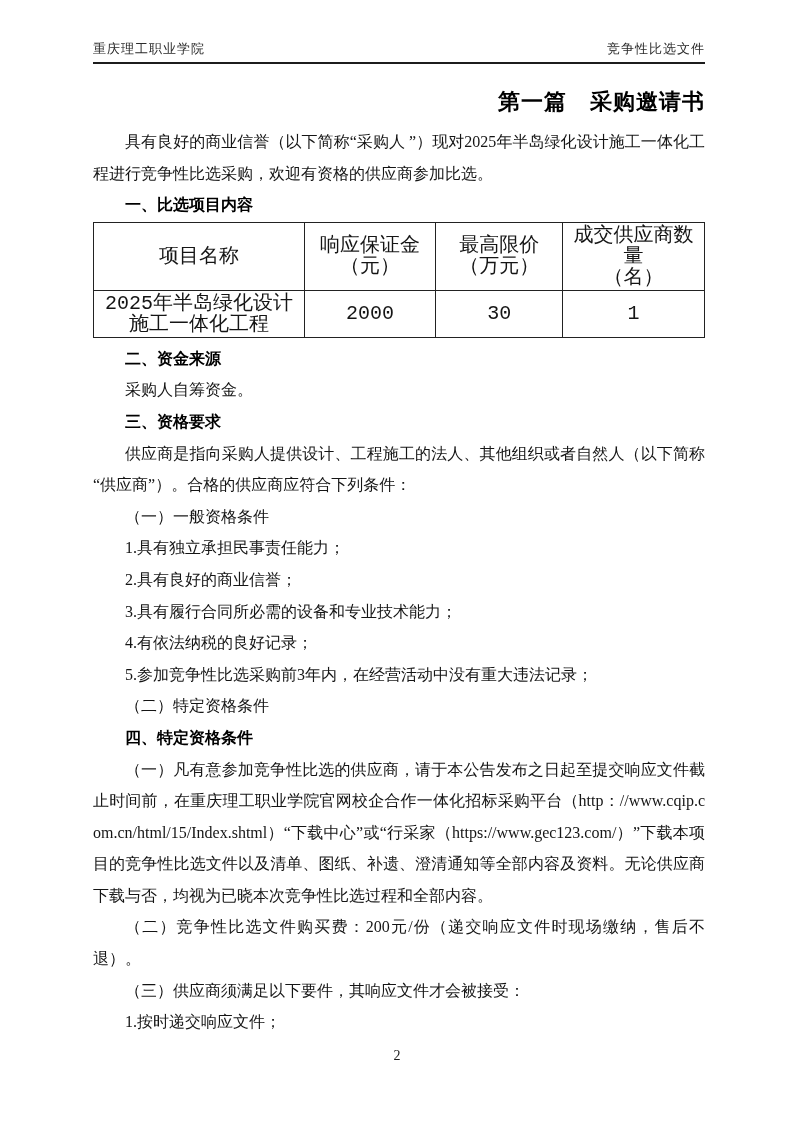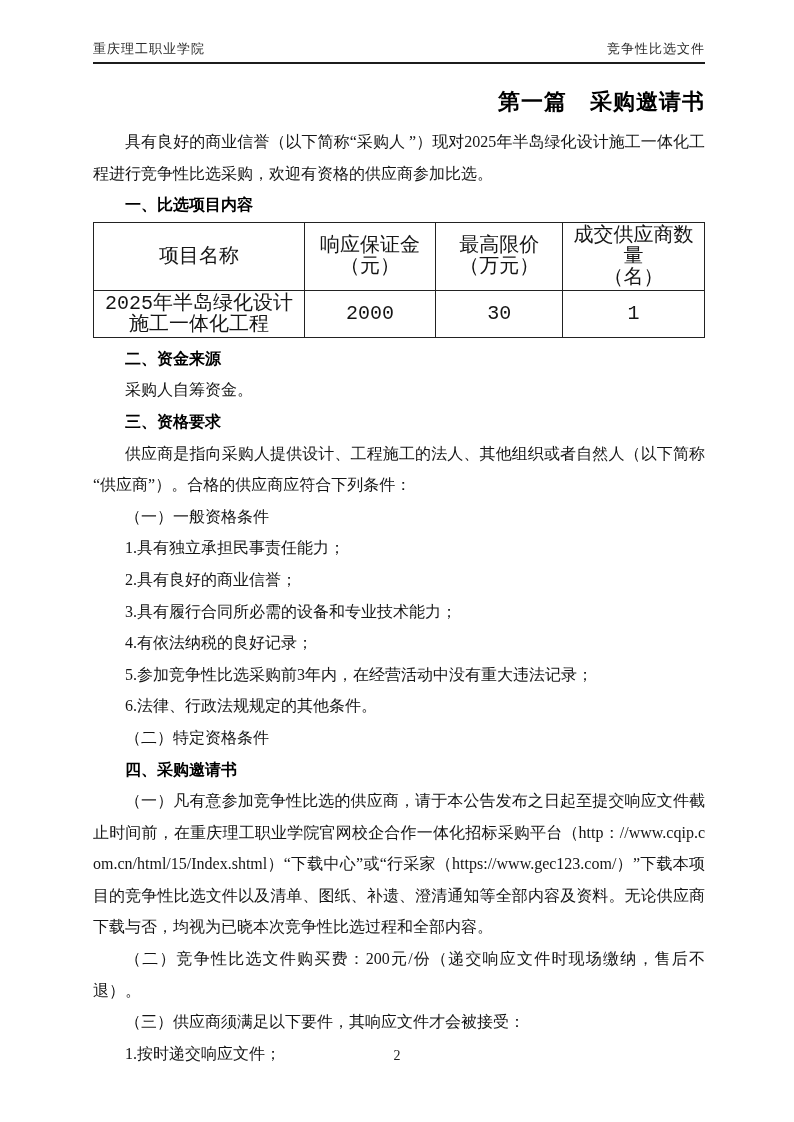--- a/index.html
+++ b/index.html
@@ -145,24 +145,23 @@
     <p>采购人自筹资金。</p>
 
     <p class="sec-heading">三、资格要求</p>
     <p>供应商是指向采购人提供设计、工程施工的法人、其他组织或者自然人（以下简称“供应商”）。合格的供应商应符合下列条件：</p>
     <p>（一）一般资格条件</p>
     <p>1.具有独立承担民事责任能力；</p>
     <p>2.具有良好的商业信誉；</p>
     <p>3.具有履行合同所必需的设备和专业技术能力；</p>
     <p>4.有依法纳税的良好记录；</p>
     <p>5.参加竞争性比选采购前3年内，在经营活动中没有重大违法记录；</p>
-    <p>6.法律、行政法规规定的其他条件。</p>
     <p>（二）特定资格条件</p>
 
-    <p class="sec-heading">四、采购邀请书</p>
+    <p class="sec-heading">四、特定资格条件</p>
     <p>（一）凡有意参加竞争性比选的供应商，请于本公告发布之日起至提交响应文件截止时间前，在重庆理工职业学院官网校企合作一体化招标采购平台（http：//www.cqip.com.cn/html/15/Index.shtml）“下载中心”或“行采家（https://www.gec123.com/）”下载本项目的竞争性比选文件以及清单、图纸、补遗、澄清通知等全部内容及资料。无论供应商下载与否，均视为已晓本次竞争性比选过程和全部内容。</p>
     <p>（二）竞争性比选文件购买费：200元/份（递交响应文件时现场缴纳，售后不退）。</p>
     <p>（三）供应商须满足以下要件，其响应文件才会被接受：</p>
     <p>1.按时递交响应文件；</p>
 
   </div>
 
   <div class="doc-footer">2</div>
 
 </div>

